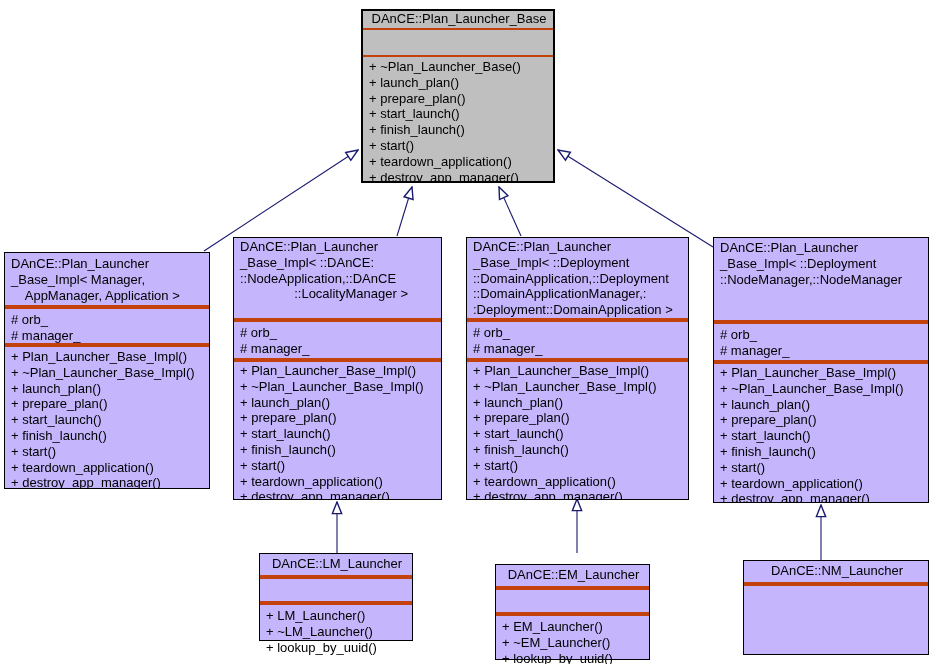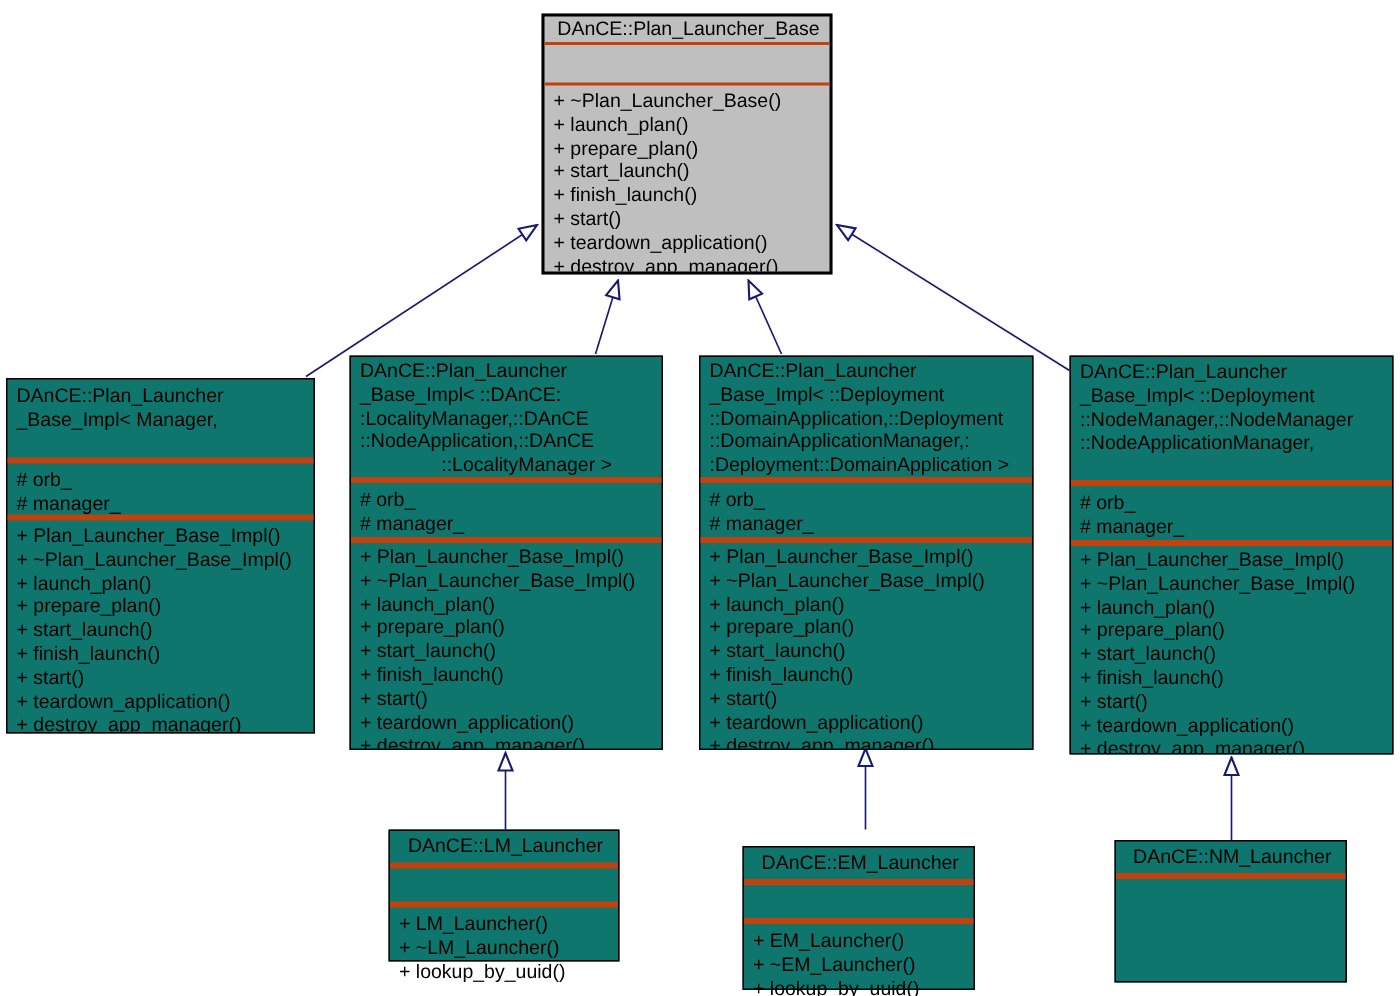--- a/index.html
+++ b/index.html
@@ -1,19 +1,19 @@
 <!DOCTYPE html>
 <html><head>
 <meta charset="utf-8">
 <style>
   html,body{margin:0;padding:0;background:#ffffff;}
   #canvas{position:relative;width:933px;height:664px;background:#ffffff;overflow:hidden;
           font-family:"Liberation Sans",sans-serif;}
   #edges{position:absolute;left:0;top:0;width:933px;height:664px;}
-  .box{position:absolute;background:#0f766e;border:1px solid #000;box-sizing:border-box;
+  .box{position:absolute;background:#c4b5fd;border:1px solid #000;box-sizing:border-box;
        font-size:13px;line-height:15.8px;color:#000;}
   .sec{box-sizing:border-box;overflow:hidden;padding:1px 4px 0 6px;white-space:pre;}
   .attrs,.methods{border-top:4px solid #c2410c;}
   .ln{white-space:pre;}
 
   
   .b0{left:361px;top:9px;width:194px;height:174px;background:#bfbfbf;border-width:2px;}
   .b0 .title{height:17px;padding-top:0;line-height:16px;}
   .b0 .attrs{height:27px;border-top-width:2px;}
   .b0 .methods{height:126px;border-top-width:2px;padding-top:2px;}
@@ -33,21 +33,21 @@
   .b3 .attrs{height:40px;padding-top:3px;}
   .b3 .methods{height:141px;}
 
   .b4{left:713px;top:237px;width:216px;height:266px;}
   .b4 .title{height:82px;padding-top:2px;}
   .b4 .attrs{height:40px;padding-top:3px;}
   .b4 .methods{height:142px;}
 
   .b5{left:259px;top:553px;width:154px;height:88px;}
   .b6{left:495px;top:564px;width:155px;height:96px;}
-  .b7{left:743px;top:560px;width:155px;height:95px;}
+  .b7{left:743px;top:560px;width:186px;height:95px;}
   .b5 .title,.b6 .title,.b7 .title{height:21px;padding-top:2px;}
   .b5 .attrs,.b6 .attrs,.b7 .attrs{height:26px;}
   .b5 .methods,.b6 .methods{height:55px;padding-top:3px;}
   .b7 .methods{height:46px;padding-top:5px;}
 
   .b0 .title,.b5 .title,.b6 .title,.b7 .title{text-align:center;}
 </style>
 </head>
 <body>
 
@@ -70,39 +70,39 @@
     </g>
   </svg>
 
   <div class="box b0">
     <div class="sec title"><div class="ln">DAnCE::Plan_Launcher_Base</div></div>
     <div class="sec attrs"></div>
     <div class="sec methods"><div class="ln">+ ~Plan_Launcher_Base()</div><div class="ln">+ launch_plan()</div><div class="ln">+ prepare_plan()</div><div class="ln">+ start_launch()</div><div class="ln">+ finish_launch()</div><div class="ln">+ start()</div><div class="ln">+ teardown_application()</div><div class="ln">+ destroy_app_manager()</div></div>
   </div>
 
   <div class="box b1">
-    <div class="sec title"><div class="ln">DAnCE::Plan_Launcher</div><div class="ln">_Base_Impl&lt; Manager,</div></div>
+    <div class="sec title"><div class="ln">DAnCE::Plan_Launcher</div><div class="ln">_Base_Impl&lt; Manager,</div><div class="ln">    AppManager, Application &gt;</div></div>
     <div class="sec attrs"><div class="ln"># orb_</div><div class="ln"># manager_</div></div>
     <div class="sec methods"><div class="ln">+ Plan_Launcher_Base_Impl()</div><div class="ln">+ ~Plan_Launcher_Base_Impl()</div><div class="ln">+ launch_plan()</div><div class="ln">+ prepare_plan()</div><div class="ln">+ start_launch()</div><div class="ln">+ finish_launch()</div><div class="ln">+ start()</div><div class="ln">+ teardown_application()</div><div class="ln">+ destroy_app_manager()</div></div>
   </div>
 
   <div class="box b2">
-    <div class="sec title"><div class="ln">DAnCE::Plan_Launcher</div><div class="ln">_Base_Impl&lt; ::DAnCE:</div><div class="ln">:LocalityManager,::DAnCE</div><div class="ln">::NodeApplication,::DAnCE</div><div class="ln">               ::LocalityManager &gt;</div></div>
+    <div class="sec title"><div class="ln">DAnCE::Plan_Launcher</div><div class="ln">_Base_Impl&lt; ::DAnCE:</div><div class="ln">::NodeApplication,::DAnCE</div><div class="ln">               ::LocalityManager &gt;</div></div>
     <div class="sec attrs"><div class="ln"># orb_</div><div class="ln"># manager_</div></div>
     <div class="sec methods"><div class="ln">+ Plan_Launcher_Base_Impl()</div><div class="ln">+ ~Plan_Launcher_Base_Impl()</div><div class="ln">+ launch_plan()</div><div class="ln">+ prepare_plan()</div><div class="ln">+ start_launch()</div><div class="ln">+ finish_launch()</div><div class="ln">+ start()</div><div class="ln">+ teardown_application()</div><div class="ln">+ destroy_app_manager()</div></div>
   </div>
 
   <div class="box b3">
     <div class="sec title"><div class="ln">DAnCE::Plan_Launcher</div><div class="ln">_Base_Impl&lt; ::Deployment</div><div class="ln">::DomainApplication,::Deployment</div><div class="ln">::DomainApplicationManager,:</div><div class="ln">:Deployment::DomainApplication &gt;</div></div>
     <div class="sec attrs"><div class="ln"># orb_</div><div class="ln"># manager_</div></div>
     <div class="sec methods"><div class="ln">+ Plan_Launcher_Base_Impl()</div><div class="ln">+ ~Plan_Launcher_Base_Impl()</div><div class="ln">+ launch_plan()</div><div class="ln">+ prepare_plan()</div><div class="ln">+ start_launch()</div><div class="ln">+ finish_launch()</div><div class="ln">+ start()</div><div class="ln">+ teardown_application()</div><div class="ln">+ destroy_app_manager()</div></div>
   </div>
 
   <div class="box b4">
-    <div class="sec title"><div class="ln">DAnCE::Plan_Launcher</div><div class="ln">_Base_Impl&lt; ::Deployment</div><div class="ln">::NodeManager,::NodeManager</div><div class="ln">::NodeApplicationManager,</div></div>
+    <div class="sec title"><div class="ln">DAnCE::Plan_Launcher</div><div class="ln">_Base_Impl&lt; ::Deployment</div><div class="ln">::NodeManager,::NodeManager</div></div>
     <div class="sec attrs"><div class="ln"># orb_</div><div class="ln"># manager_</div></div>
     <div class="sec methods"><div class="ln">+ Plan_Launcher_Base_Impl()</div><div class="ln">+ ~Plan_Launcher_Base_Impl()</div><div class="ln">+ launch_plan()</div><div class="ln">+ prepare_plan()</div><div class="ln">+ start_launch()</div><div class="ln">+ finish_launch()</div><div class="ln">+ start()</div><div class="ln">+ teardown_application()</div><div class="ln">+ destroy_app_manager()</div></div>
   </div>
 
   <div class="box b5">
     <div class="sec title"><div class="ln">DAnCE::LM_Launcher</div></div>
     <div class="sec attrs"></div>
     <div class="sec methods"><div class="ln">+ LM_Launcher()</div><div class="ln">+ ~LM_Launcher()</div><div class="ln">+ lookup_by_uuid()</div></div>
   </div>
 

